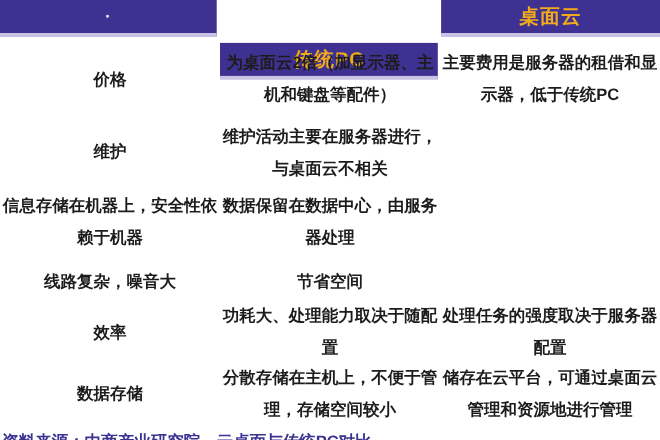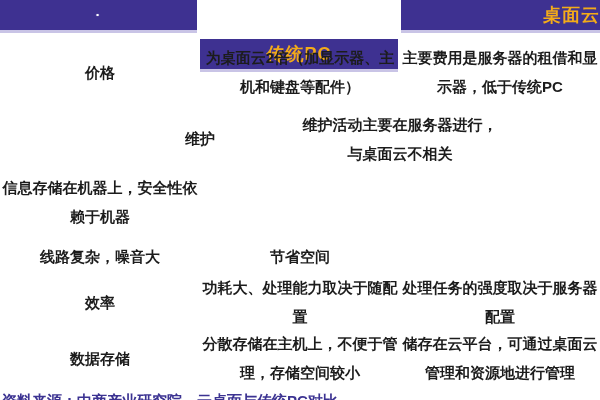--- a/index.html
+++ b/index.html
@@ -21,36 +21,36 @@
     background:#3e3191;
     border-bottom:3px solid #c9c4e6;
     height:30px;
     display:flex;align-items:center;justify-content:center;
     color:#f3ab19;
     font-size:18px;font-weight:bold;
     letter-spacing:1px;
   }
   .hcell.c1{width:197px;margin-right:3px;}
   .hcell.c2{width:198px;margin-right:3px;margin-top:39px;}
-  .hcell.c3{width:199px;justify-content:flex-end;}
+  .hcell.c3{width:199px;}
   .bullet{
     color:#ffffff;
     font-size:13px;font-weight:bold;
     line-height:6px;
     text-shadow:0 0 1px #d8d4ee;
   }
   
   .tbody{
     position:absolute;top:37px;left:0;
     width:600px;
     display:flex;flex-direction:column;
   }
   .trow{display:flex;width:600px;}
   .trow.r0{height:70px;}
-  .trow.r1{height:63px;justify-content:center;}
+  .trow.r1{height:63px;}
   .trow.r2{height:64px;}
   .trow.r3{height:45px;}
   .trow.r4{height:46px;align-items:center;}
   .trow.r5{height:66px;}
   .tcell{
     display:flex;align-items:center;justify-content:center;
     text-align:center;
     color:#1c1c1c;
     font-size:15px;font-weight:600;
     line-height:29px;
@@ -106,20 +106,23 @@
         </div>
       <div class="tcell cloud">
           <span class="inner">维护活动主要在服务器进行，与桌面云不相关</span>
         </div>
     </div>
 
     <div class="trow r2">
       <div class="tcell pc">
           <span class="inner">信息存储在机器上，安全性依赖于机器</span>
         </div>
+      <div class="tcell cloud">
+          <span class="inner">数据保留在数据中心，由服务器处理</span>
+        </div>
     </div>
 
     <div class="trow r3">
       <div class="tcell pc">
           <span class="inner">线路复杂，噪音大</span>
         </div>
       <div class="tcell cloud">
           <span class="inner">节省空间</span>
         </div>
     </div>

